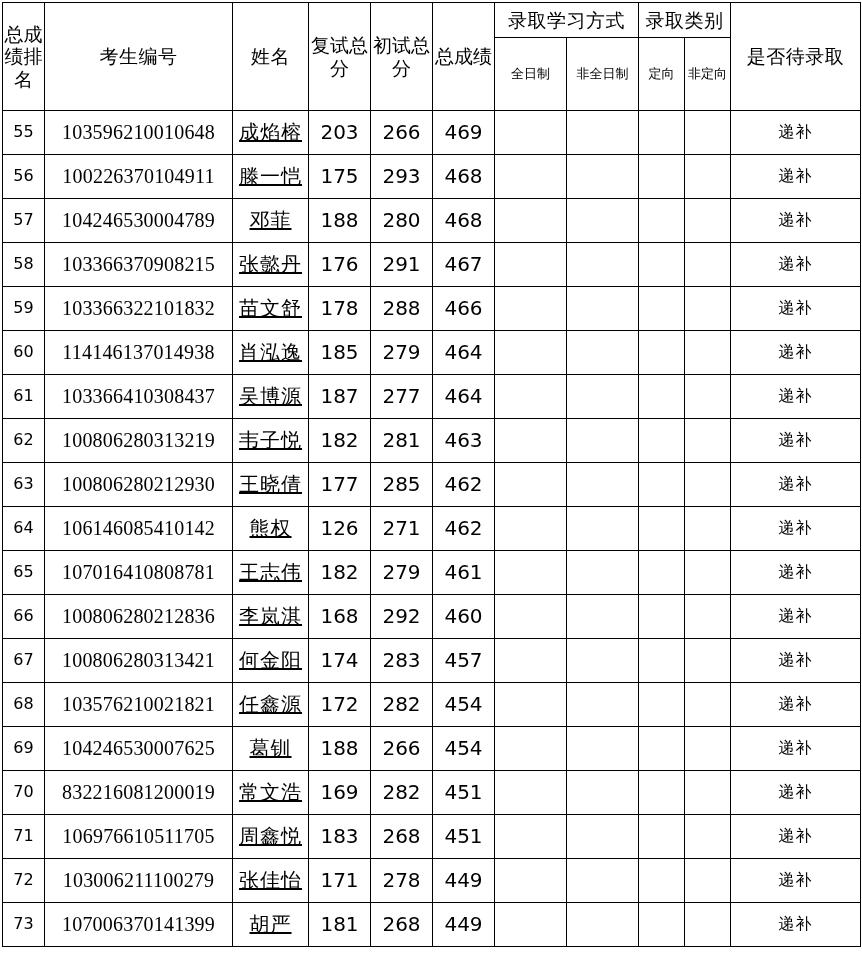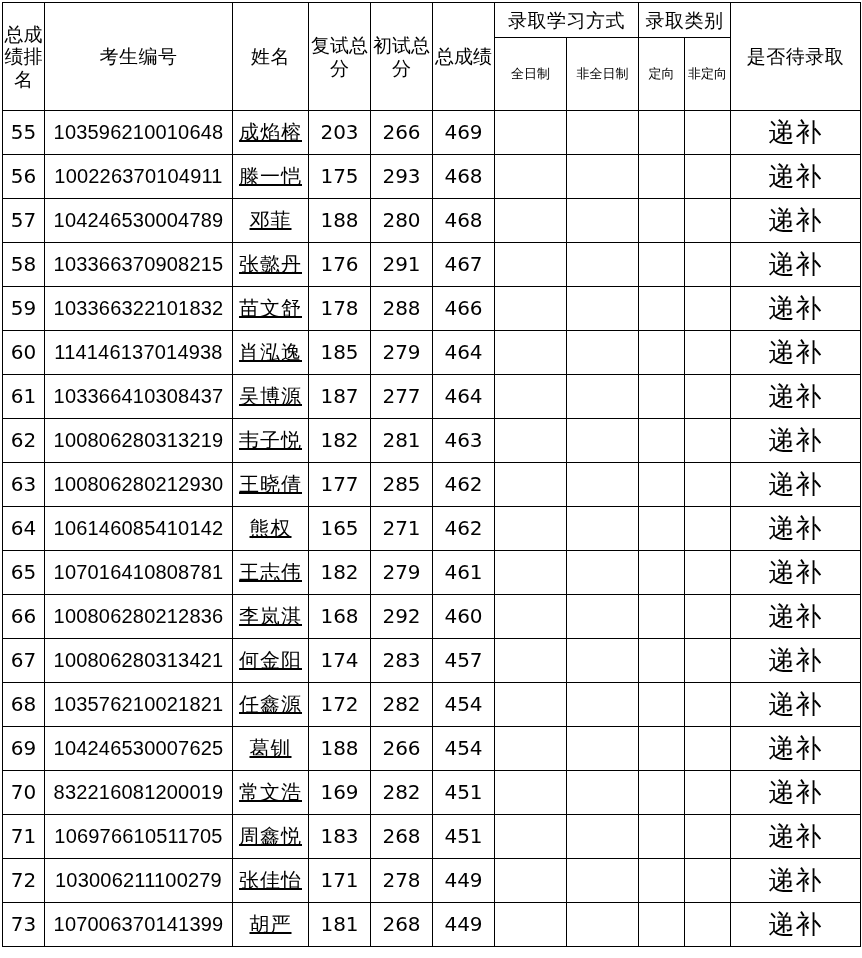--- a/index.html
+++ b/index.html
@@ -57,25 +57,25 @@
   col.c-qrz    { width: 72px; }
   col.c-fqrz   { width: 72px; }
   col.c-dx     { width: 46px; }
   col.c-fdx    { width: 46px; }
   col.c-status { width: 130px; }
 
   .row-cell {
     height: 43px;
     font-size: 20px;
   }
-  .cell-rank { font-size: 20px; }
-  .cell-id   { font-size: 20px; font-family: Liberation Sans, sans-serif; letter-spacing: 0.2px; margin-top: 27px; }
+  .cell-rank { font-size: 16px; }
+  .cell-id   { font-size: 20px; font-family: Liberation Serif, serif; letter-spacing: 0.2px; margin-top: 27px; }
   .cell-name { font-size: 20px; letter-spacing: 1px; text-decoration: underline; }
   .cell-num  { font-size: 20px; }
-  .cell-status { font-size: 26px; letter-spacing: 1px; margin-top: 19px; }
+  .cell-status { font-size: 16px; letter-spacing: 1px; margin-top: 19px; }
   .empty {}
 </style>
 </head>
 <body>
 
 <table id="score-table">
   <colgroup>
     <col class="c-rank">
       <col class="c-id">
       <col class="c-name">
@@ -222,21 +222,21 @@
         <td class="row-cell empty"></td>
         <td class="row-cell empty"></td>
         <td class="row-cell empty"></td>
         <td class="row-cell empty"></td>
         <td class="row-cell cell-status">递补</td>
       </tr>
       <tr>
         <td class="row-cell cell-rank">64</td>
         <td class="row-cell cell-id">106146085410142</td>
         <td class="row-cell cell-name">熊权</td>
-        <td class="row-cell cell-num">165</td>
+        <td class="row-cell cell-num">126</td>
         <td class="row-cell cell-num">271</td>
         <td class="row-cell cell-num">462</td>
         <td class="row-cell empty"></td>
         <td class="row-cell empty"></td>
         <td class="row-cell empty"></td>
         <td class="row-cell empty"></td>
         <td class="row-cell cell-status">递补</td>
       </tr>
       <tr>
         <td class="row-cell cell-rank">65</td>

